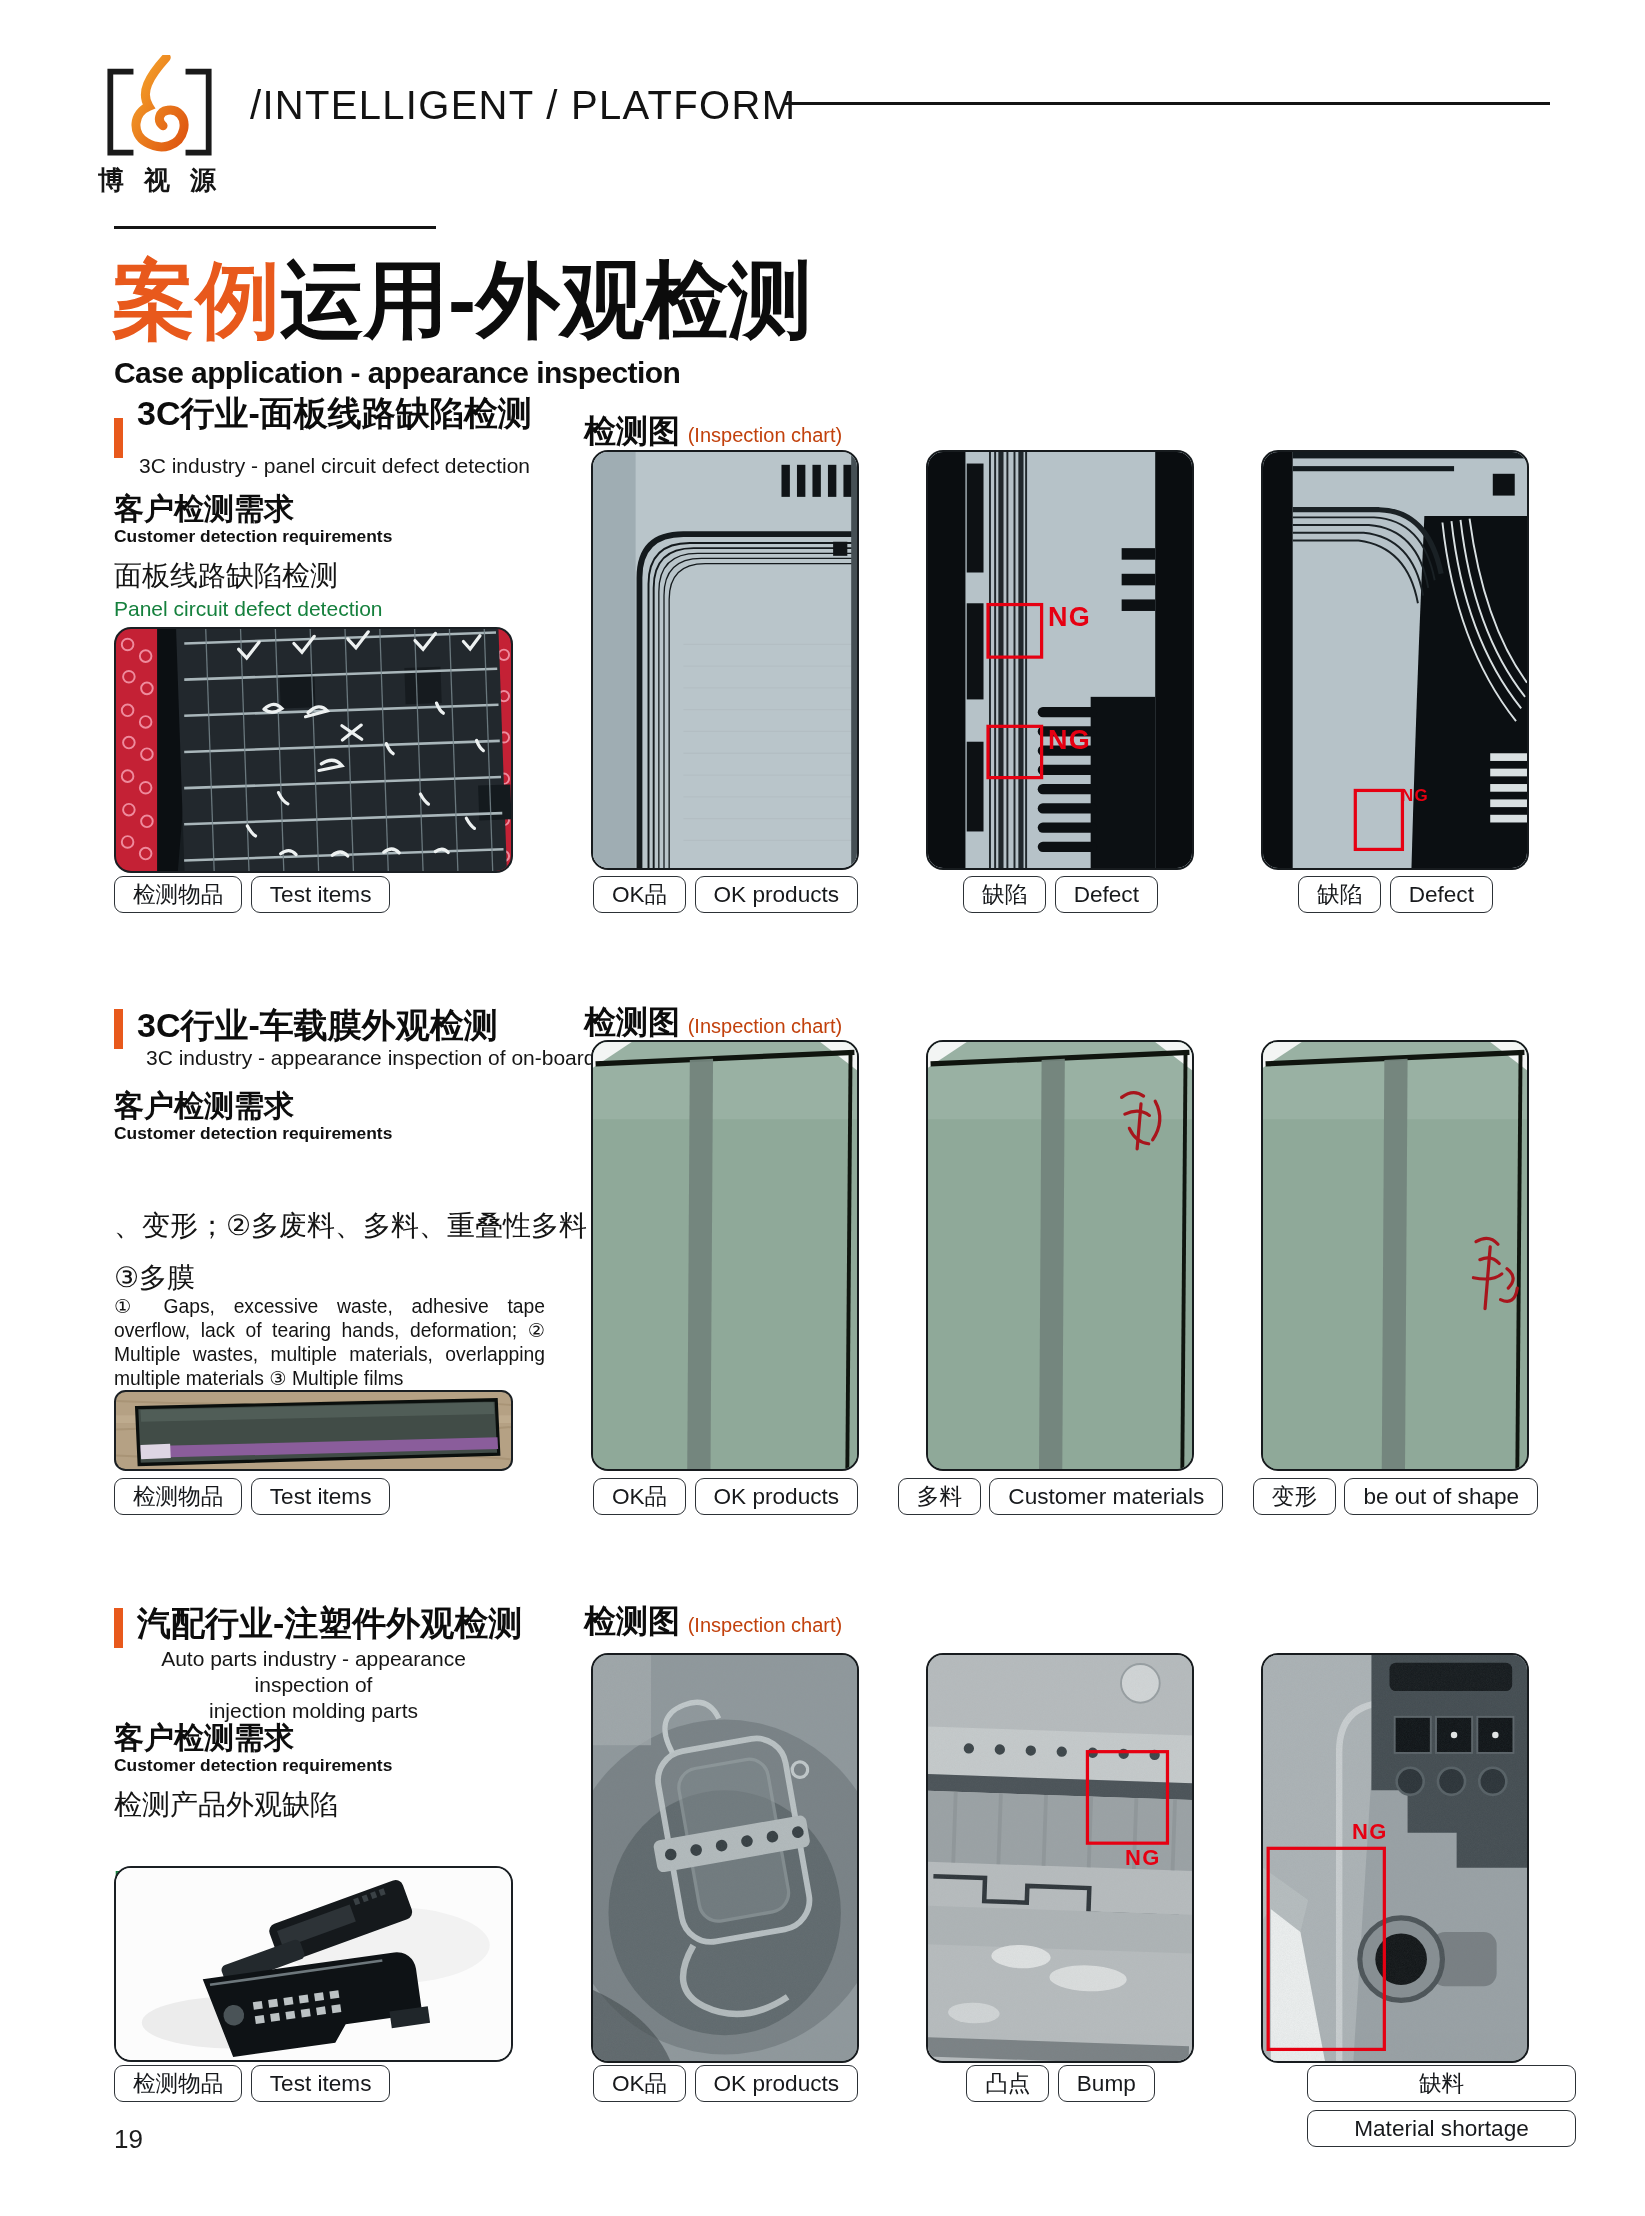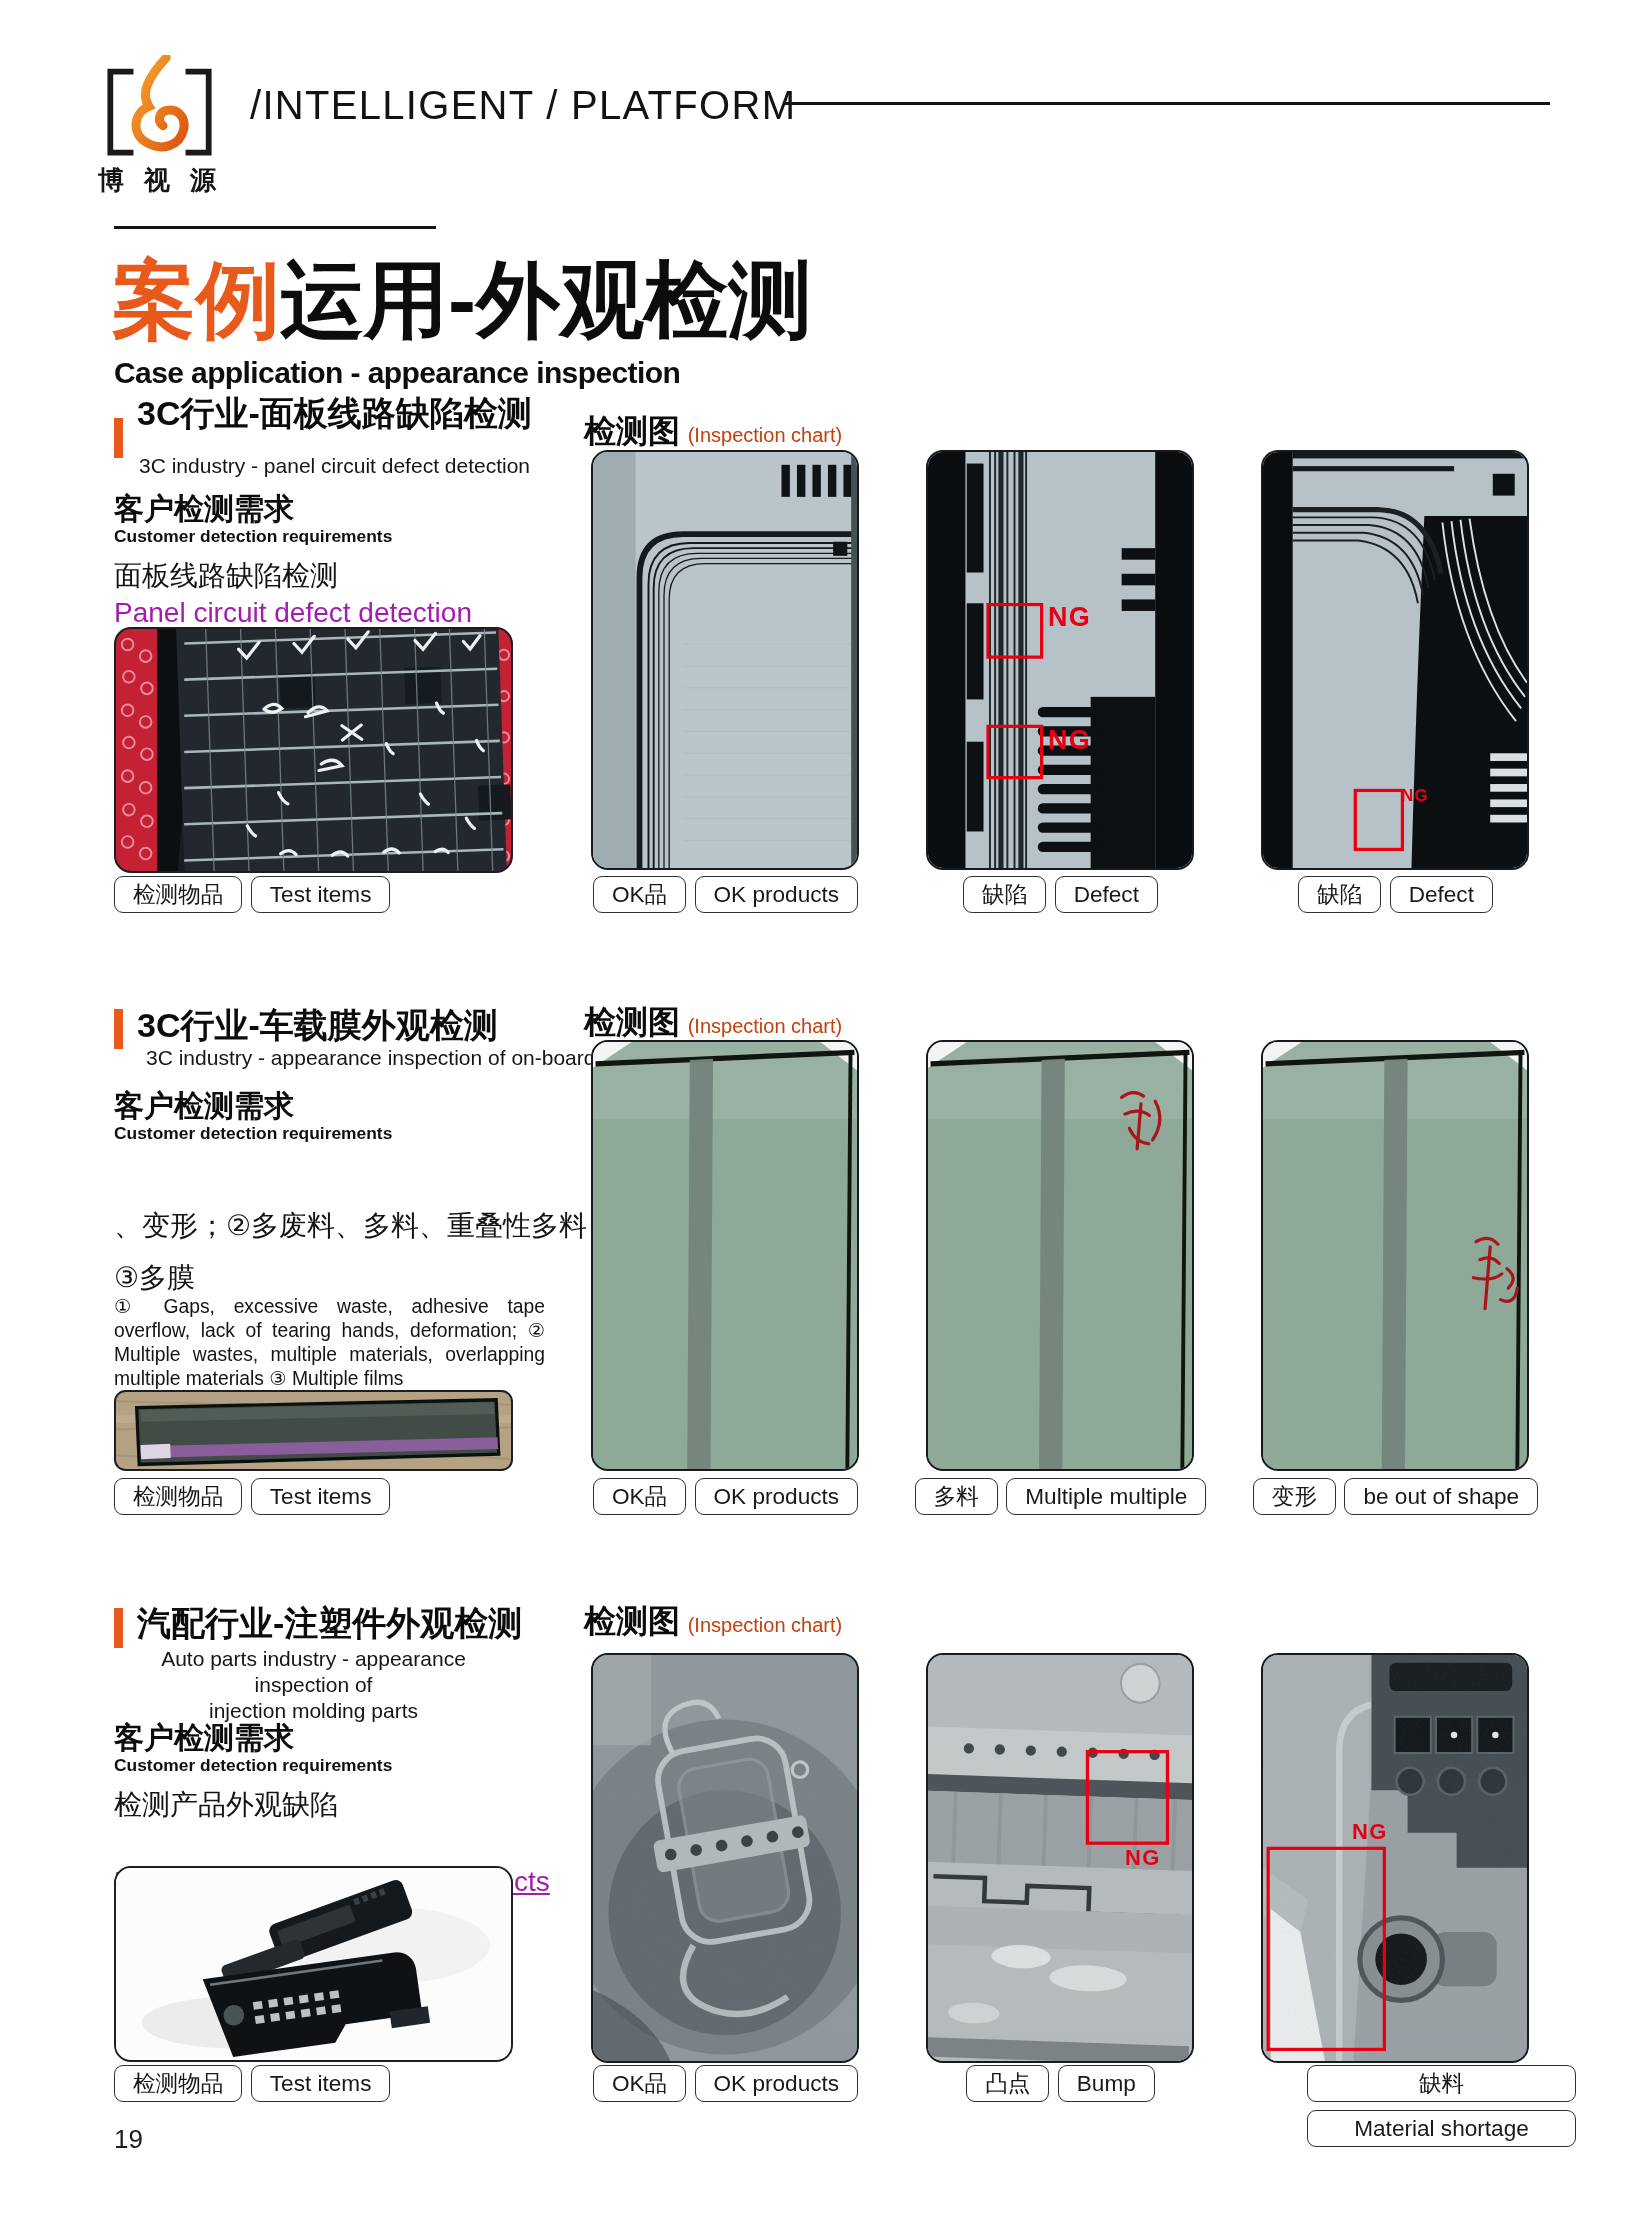--- a/index.html
+++ b/index.html
@@ -17,21 +17,21 @@
   .h1 .hl{color:var(--accent);}
   .h1sub{position:absolute;left:114px;top:356px;font-size:30px;font-weight:700;color:#0e0e0e;letter-spacing:-0.6px;}
   
   .secbar{position:absolute;width:9px;height:40px;background:var(--accent);}
   .h2cn{position:absolute;font-size:34px;font-weight:800;color:#0c0c0c;white-space:nowrap;}
   .suben{position:absolute;font-size:21px;font-weight:400;color:#161616;white-space:nowrap;}
   .suben2{position:absolute;width:395px;text-align:center;font-size:21px;color:#161616;line-height:26px;}
   .reqcn{position:absolute;font-size:30px;font-weight:800;color:#0d0d0d;}
   .reqen{position:absolute;font-size:17.4px;font-weight:700;color:#101010;}
   .bodycn{position:absolute;font-size:28px;font-weight:400;color:#141414;white-space:nowrap;}
-  .bodyen{position:absolute;font-size:28px;font-weight:400;color:#a21caf;}
+  .bodyen{position:absolute;font-size:21px;font-weight:400;color:#15803d;}
   .parjust{position:absolute;width:431px;font-size:19.3px;line-height:24px;text-align:justify;color:#141414;}
   .chart-head{position:absolute;white-space:nowrap;}
   .chart-head .cn{font-size:32px;font-weight:800;color:#0c0c0c;}
   .chart-head .en{font-size:20px;font-weight:400;color:#c2410c;margin-left:7.7px;}
   
   .fig{position:absolute;width:264px;border:2.6px solid #171b1e;border-radius:17px;overflow:hidden;background:#b6c2c8;}
   .fig svg,.photo svg{position:absolute;left:0;top:0;width:100%;height:100%;display:block;}
   .photo{position:absolute;width:395px;border:2.6px solid #1a1f23;border-radius:17px;overflow:hidden;background:#20262b;}
   .ng{position:absolute;color:var(--ng);font-weight:700;letter-spacing:1.3px;line-height:1;}
   
@@ -372,21 +372,21 @@
       </g>
     </svg>
   </div>
 
   <div class="row center" style="left:591px;top:1478px;">
     <div class="pill">OK品</div>
     <div class="pill">OK products</div>
   </div>
   <div class="row center" style="left:926px;top:1478px;">
     <div class="pill">多料</div>
-    <div class="pill">Multiple multiple</div>
+    <div class="pill">Customer materials</div>
   </div>
   <div class="row center" style="left:1261px;top:1478px;">
     <div class="pill">变形</div>
     <div class="pill">be out of shape</div>
   </div>
 
   <div class="secbar" style="left:114px;top:1608px;"></div>
   <div class="h2cn" style="left:137px;top:1601px;">汽配行业-注塑件外观检测</div>
   <div class="suben2" style="left:116px;top:1646px;">
     <div>Auto parts industry - appearance inspection of</div>

